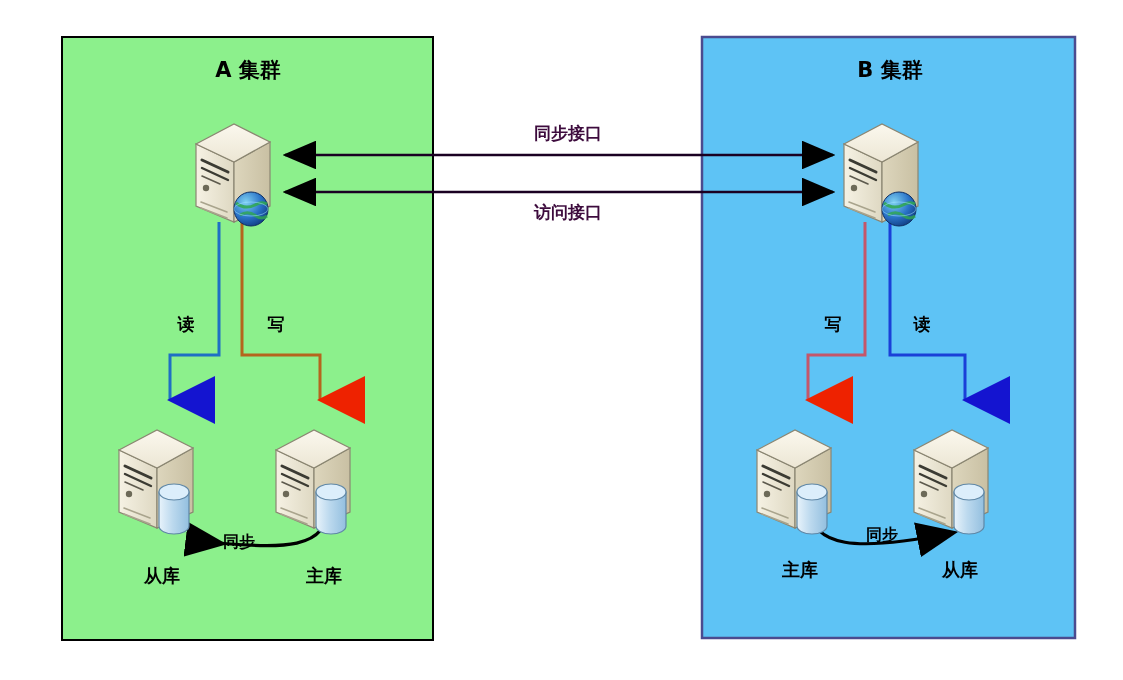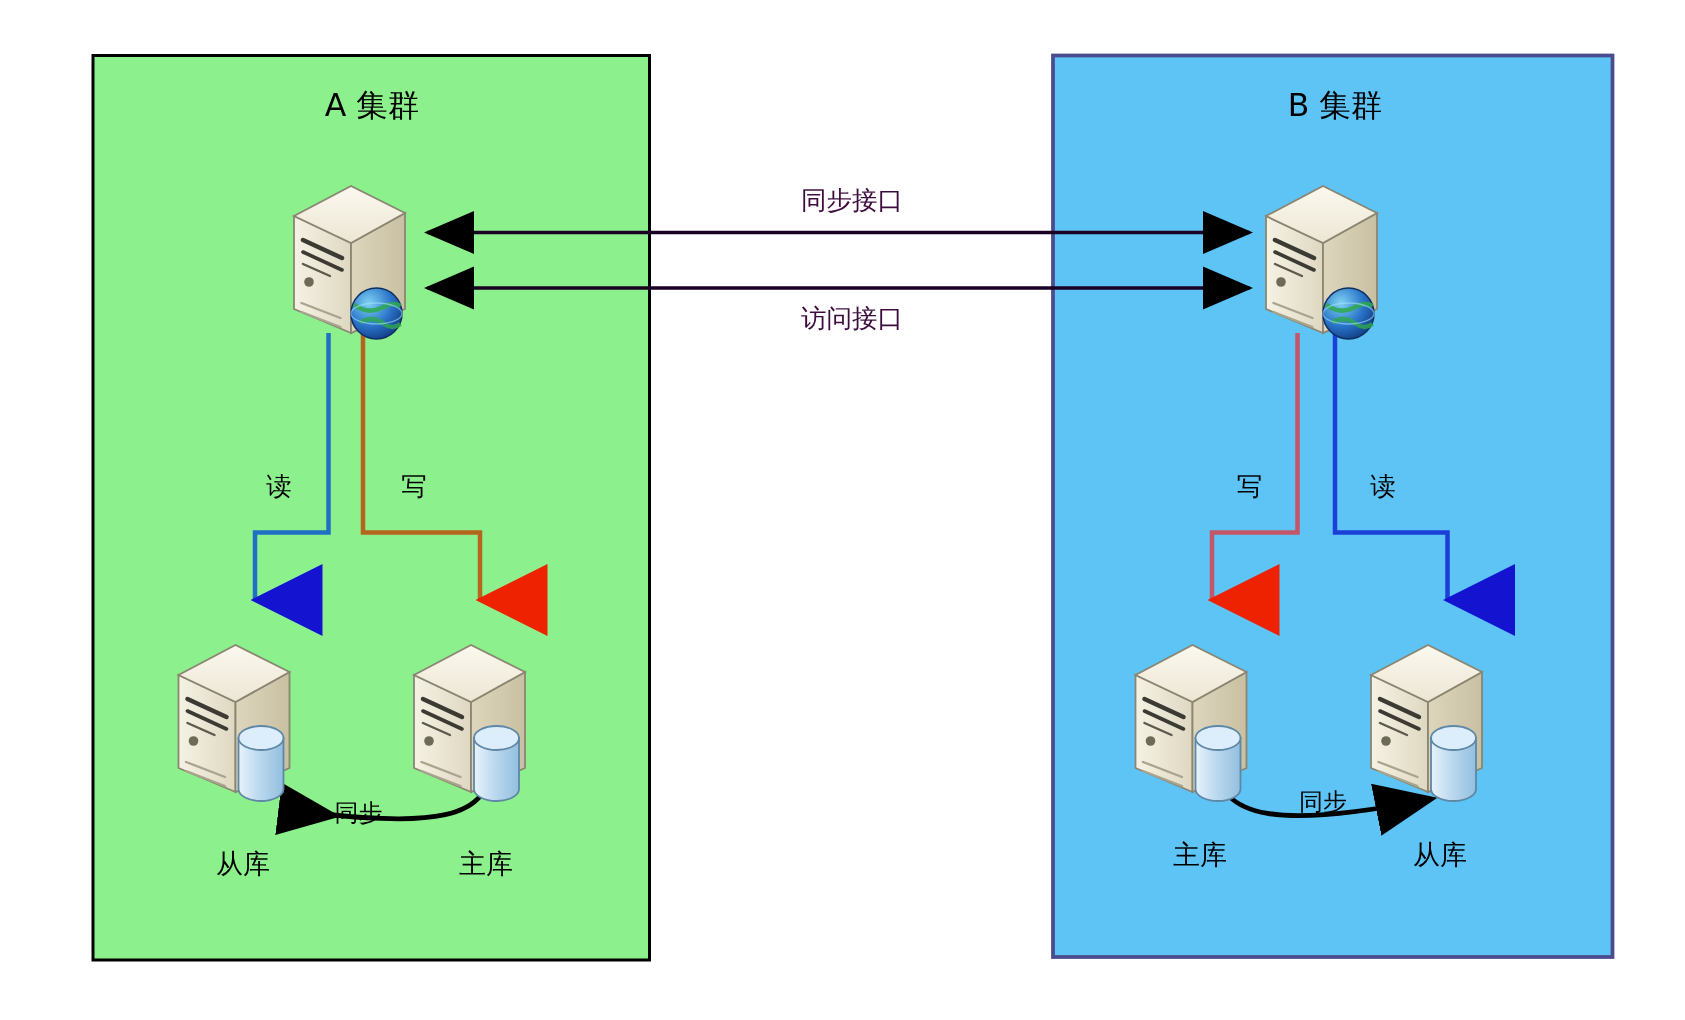--- a/index.html
+++ b/index.html
@@ -9,20 +9,21 @@
   }
   body {
     font-family: "DejaVu Sans", "Liberation Sans", sans-serif;
   }
   #canvas {
     position: relative;
     width: 1123px;
     height: 680px;
     background: #ffffff;
     overflow: hidden;
+    font-weight: bold;
   }
   svg.layer {
     position: absolute;
     top: 0;
     left: 0;
     width: 1123px;
     height: 680px;
   }
   .cluster-title {
     font-size: 21px;

